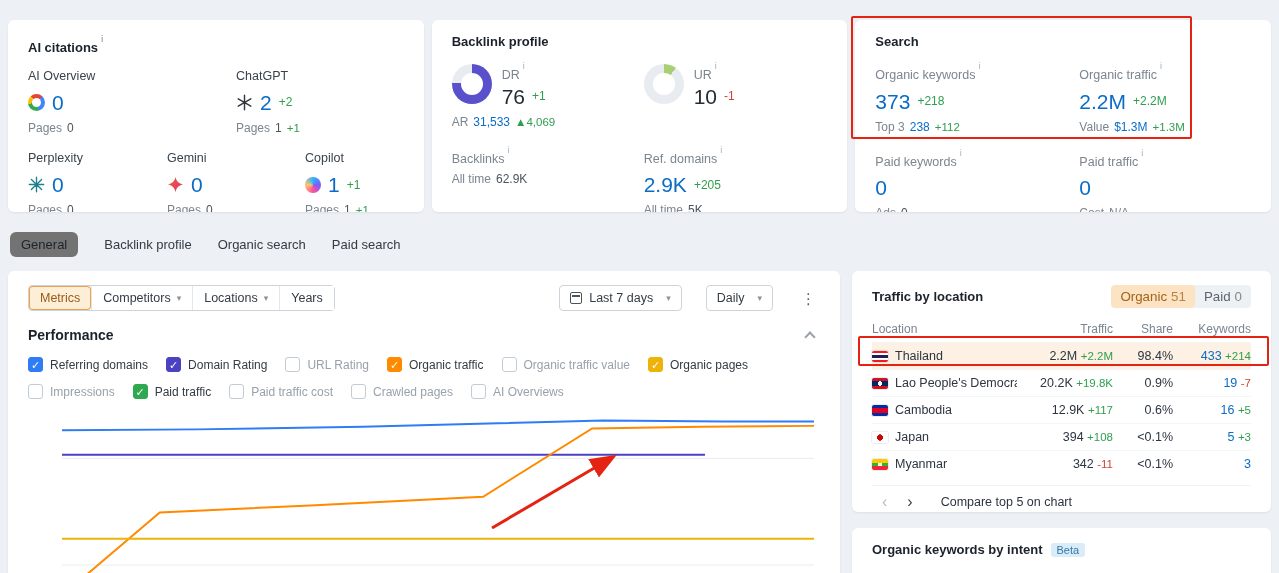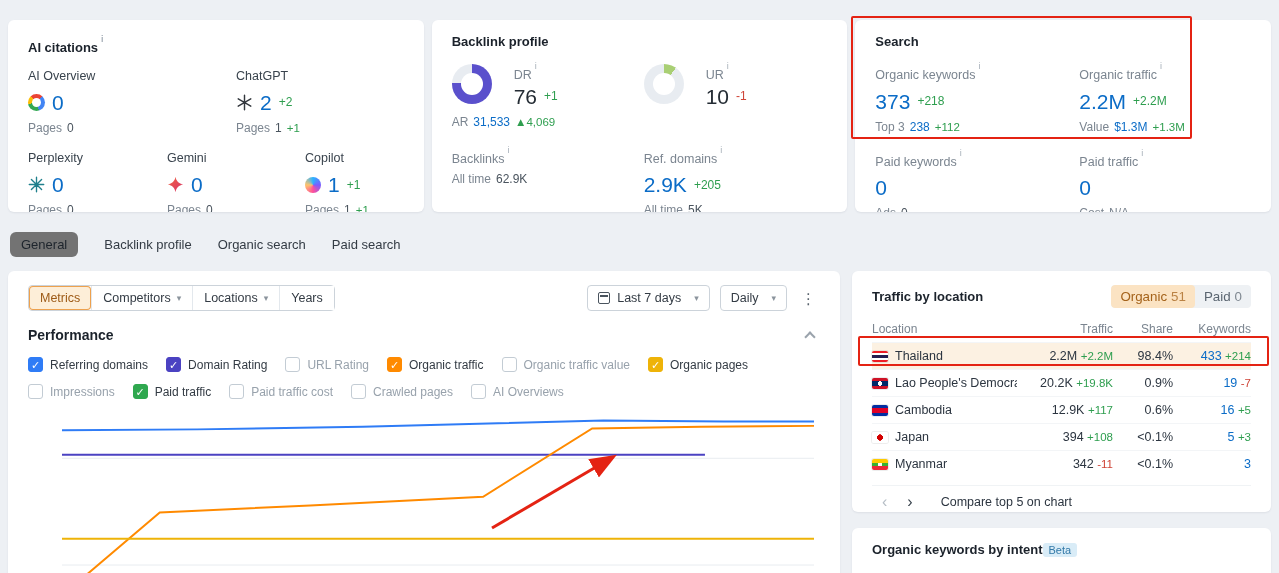--- a/index.html
+++ b/index.html
@@ -35,42 +35,42 @@
 .ai-ic{width:17px;height:17px;flex:none}
 .gicon{width:17px;height:17px;border-radius:50%;flex:none;position:relative;display:inline-block;
   background:conic-gradient(#ea4335 0 12%,#4285f4 12% 45%,#34a853 45% 72%,#fbbc05 72% 88%,#ea4335 88%)}
 .gicon::after{content:"";position:absolute;inset:4px;background:#fff;border-radius:50%}
 .copilot-icon{width:16px;height:16px;border-radius:50%;flex:none;display:inline-block;
   background:conic-gradient(#2bb3ff,#7a5cff,#ff4f9a,#ffc46b,#2bb3ff)}
 
 
 .bl-grid{display:grid;grid-template-columns:192px 1fr;row-gap:16px;margin-top:12px}
 .s-grid{display:grid;grid-template-columns:204px 1fr;row-gap:14px;margin-top:12px}
-.bl-top{display:flex;gap:22px;align-items:center}
+.bl-top{display:flex;gap:10px;align-items:center}
 .donut{width:40px;height:40px;border-radius:50%;position:relative;flex:none}
 .donut::after{content:"";position:absolute;inset:9px;background:#fff;border-radius:50%}
 
 
 .tabs{display:flex;gap:26px;align-items:center;margin:20px 0 14px 2px}
 .tab{border:0;background:none;font-size:13px;color:#333b44;padding:5px 0}
 .tab.active{background:#737373;border-radius:6px;padding:5px 11px;color:#1d242c}
 
 
 .main-row{display:flex;gap:12px;align-items:flex-start}
 .main-card{flex:1;height:560px;overflow:hidden}
 .right-col{width:419px;flex:none;display:flex;flex-direction:column;gap:16px}
 
 
 .toolbar{display:flex;align-items:center}
 .seg-ctrl{display:inline-flex;border:1px solid #ccd3da;border-radius:4px;background:#fff}
 .seg-btn{border:0;border-left:1px solid #e3e8ed;padding:5px 11px;font-size:12.5px;color:#333b44;background:#fff;display:inline-flex;align-items:center}
 .seg-btn:first-child{border-left:0}
 .seg-btn.active{background:#fdeed8;color:#9d5a16;box-shadow:inset 0 0 0 1px #eda14e;border-radius:4px}
 .caret{color:#8b949d;margin-left:6px;font-size:9px}
-.tb-right{margin-left:auto;display:flex;align-items:center;gap:10px}
+.tb-right{margin-left:auto;display:flex;align-items:center;gap:24px}
 .drop-btn{display:inline-flex;align-items:center;gap:7px;border:1px solid #ccd3da;border-radius:4px;background:#fff;padding:5px 10px;font-size:12.5px;color:#333b44}
 .kebab{border:0;background:none;color:#5a646e;font-size:15px;padding:2px 4px;line-height:1}
 .cal-icon{width:12px;height:12px;border:1.4px solid #4a545e;border-radius:2px;position:relative;display:inline-block}
 .cal-icon::before{content:"";position:absolute;left:1px;right:1px;top:2px;height:2px;background:#4a545e}
 
 
 .perf-head{display:flex;align-items:center;justify-content:space-between;margin-top:16px}
 .perf-head h2{font-size:14px;font-weight:700;color:#1b222b}
 .chev-up{width:8px;height:8px;border-left:2px solid #9aa3ac;border-top:2px solid #9aa3ac;transform:rotate(45deg);margin-right:6px;margin-top:4px}
 .metrics{display:flex;flex-wrap:wrap;column-gap:18px;row-gap:12px;margin-top:14px}
@@ -107,21 +107,21 @@
 .loc-row.hl{background:#fcf1e2}
 .share-val{color:#2c3540}
 .loc-footer{display:flex;align-items:center;margin-top:8px;padding-top:8px;border-top:1px solid #f0f3f5}
 .pg{font-size:16px;line-height:1;padding:0 10px;background:none;border:0}
 .pg-prev{color:#b6bec6}
 .pg-next{color:#39434d}
 .cmp-link{margin-left:18px;color:#2c3540;font-size:12.5px}
 
 
 .intent-card{height:120px}
-.title-row{display:flex;align-items:center;}
+.title-row{display:flex;align-items:center;gap:8px}
 .beta{background:#d9ecf7;color:#3279a8;font-size:11px;padding:1px 6px;border-radius:3px}
 
 
 .annot-box{position:absolute;border:2px solid #e42313;border-radius:2px;z-index:8;pointer-events:none}
 .annot-svg{position:absolute;left:0;top:0;z-index:9;pointer-events:none}
 </style>
 </head>
 <body>
 
 <div class="page">

